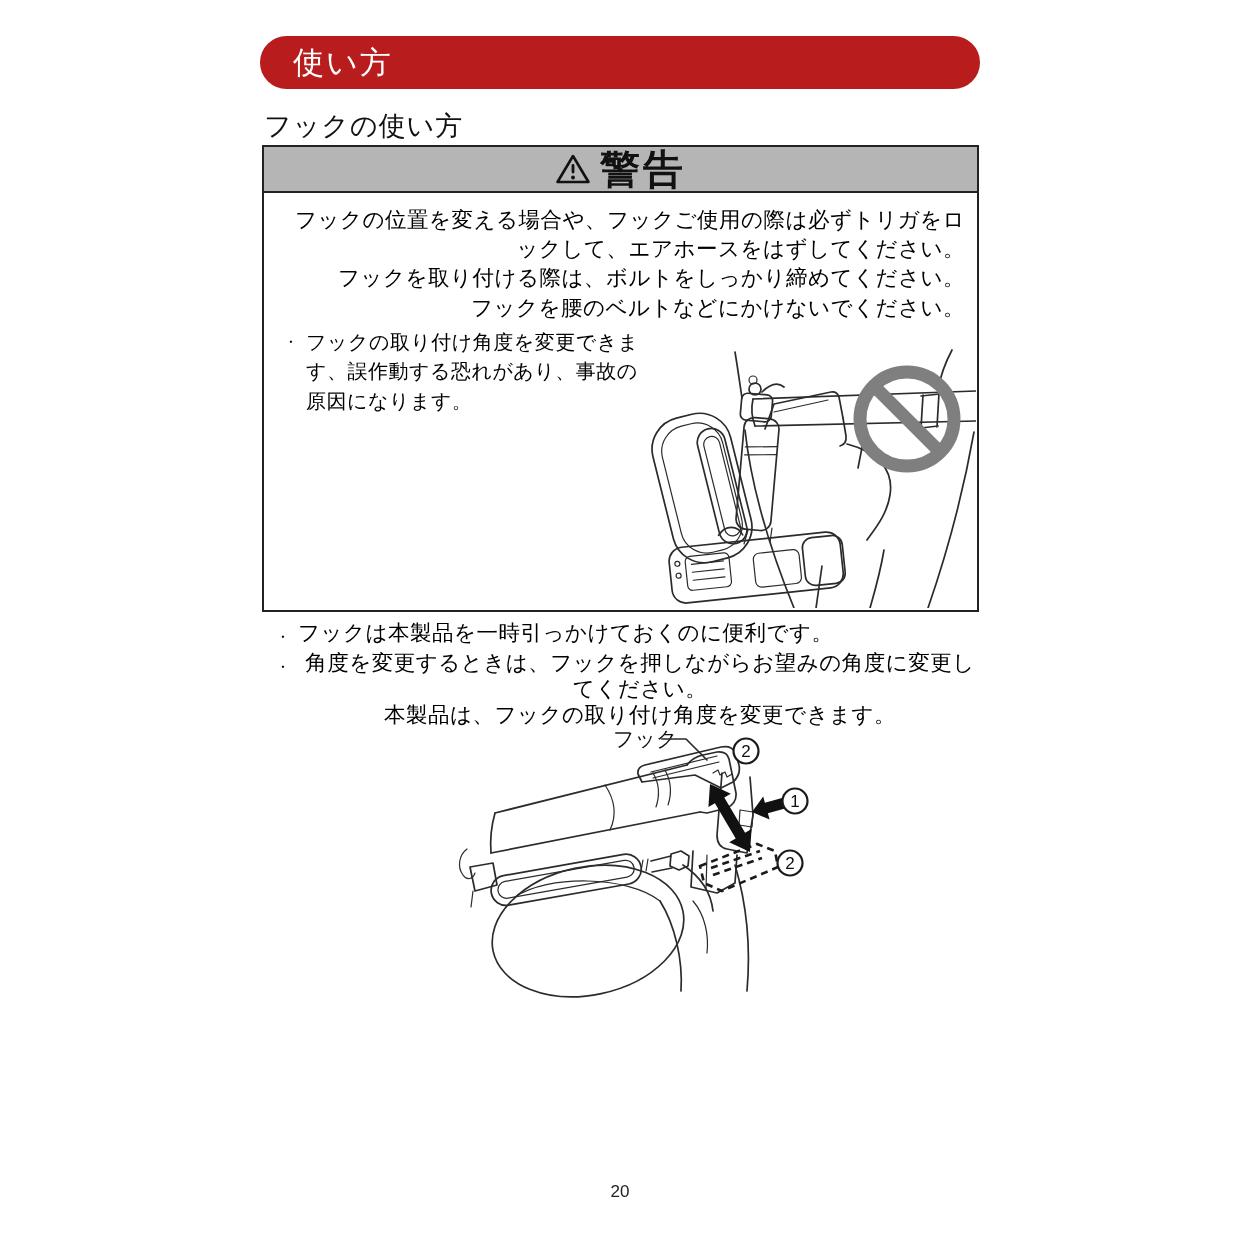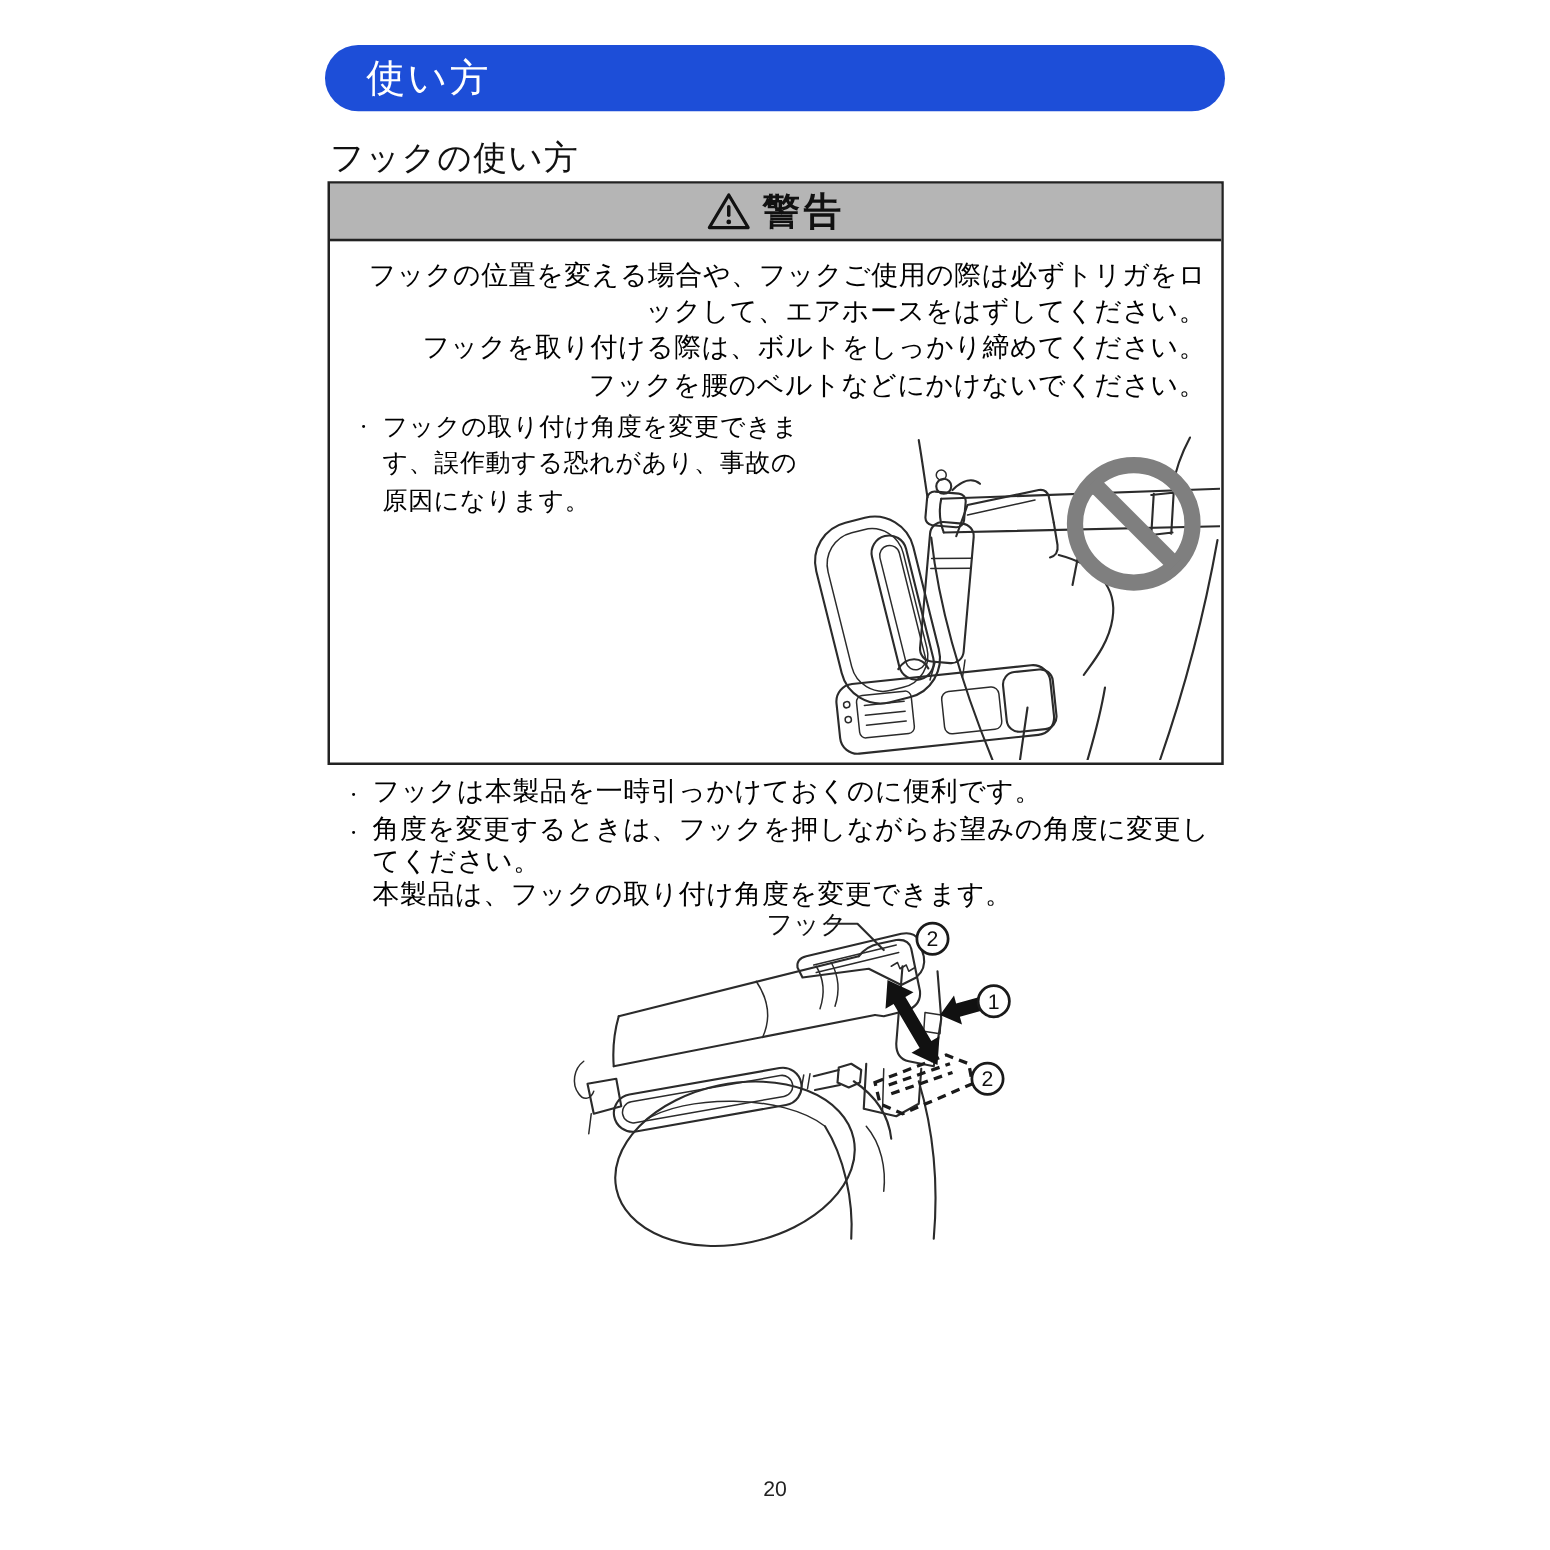--- a/index.html
+++ b/index.html
@@ -7,41 +7,41 @@
   body {
     position:relative;
     font-family:"Liberation Sans","DejaVu Sans",sans-serif;
     color:#000;
     overflow:hidden;
   }
 
   
   .section-bar {
     position:absolute; left:260px; top:36px; width:720px; height:53px;
-    background:#1d4ed8; border-radius:27px;
+    background:#b91c1c; border-radius:27px;
     color:#fff; font-size:31px; line-height:53px;
     padding-left:33px; letter-spacing:2px;
   }
 
   .subsection-title {
     position:absolute; left:264px; top:108px;
     font-size:27px; letter-spacing:1px; color:#111;
   }
 
   
   .warnbox {
     position:absolute; left:262px; top:145px; width:717px; height:467px;
     border:2px solid #222; background:#fff;
   }
   .warnbox-header {
     height:46px; background:#b5b5b5; border-bottom:2px solid #222;
     display:flex; align-items:center; justify-content:center; gap:9px;
   }
   .warnbox-header .warn-title {
-    font-size:30px; font-weight:bold; letter-spacing:3px; color:#111;
+    font-size:40px; font-weight:bold; letter-spacing:3px; color:#111;
   }
   .warnbox-body {
     padding:13px 12px 0 12px;
     font-size:21.5px; line-height:1.36; letter-spacing:0.5px;
   }
   .warn-para { margin-bottom:0;text-align:right; }
   .warn-para + .warn-para { }
   .warn-bullet {
     display:flex; margin-top:5px; width:368px;
     font-size:20px; line-height:1.47; letter-spacing:0.5px;
@@ -52,21 +52,21 @@
     position:absolute; left:358px; top:197px; width:354px; height:264px;
   }
 
   
   .notes {
     position:absolute; left:268px; top:620px; width:714px;
     font-size:21.5px; line-height:26px; letter-spacing:0.5px;
   }
   .note { display:flex; }
   .note .bullet-marker { width:30px; flex:0 0 30px; text-align:center; font-size:15px; padding-top:4px; }
-  .note-text span { display:block; }
+  .note-text span { display:block;text-align:center; }
 
   .hook-figure {
     position:absolute; left:455px; top:715px; width:440px; height:295px;
   }
 
   .page-number {
     position:absolute; left:0; top:1182px; width:100%;
     text-align:center; font-size:17px; color:#222;
   }
 

